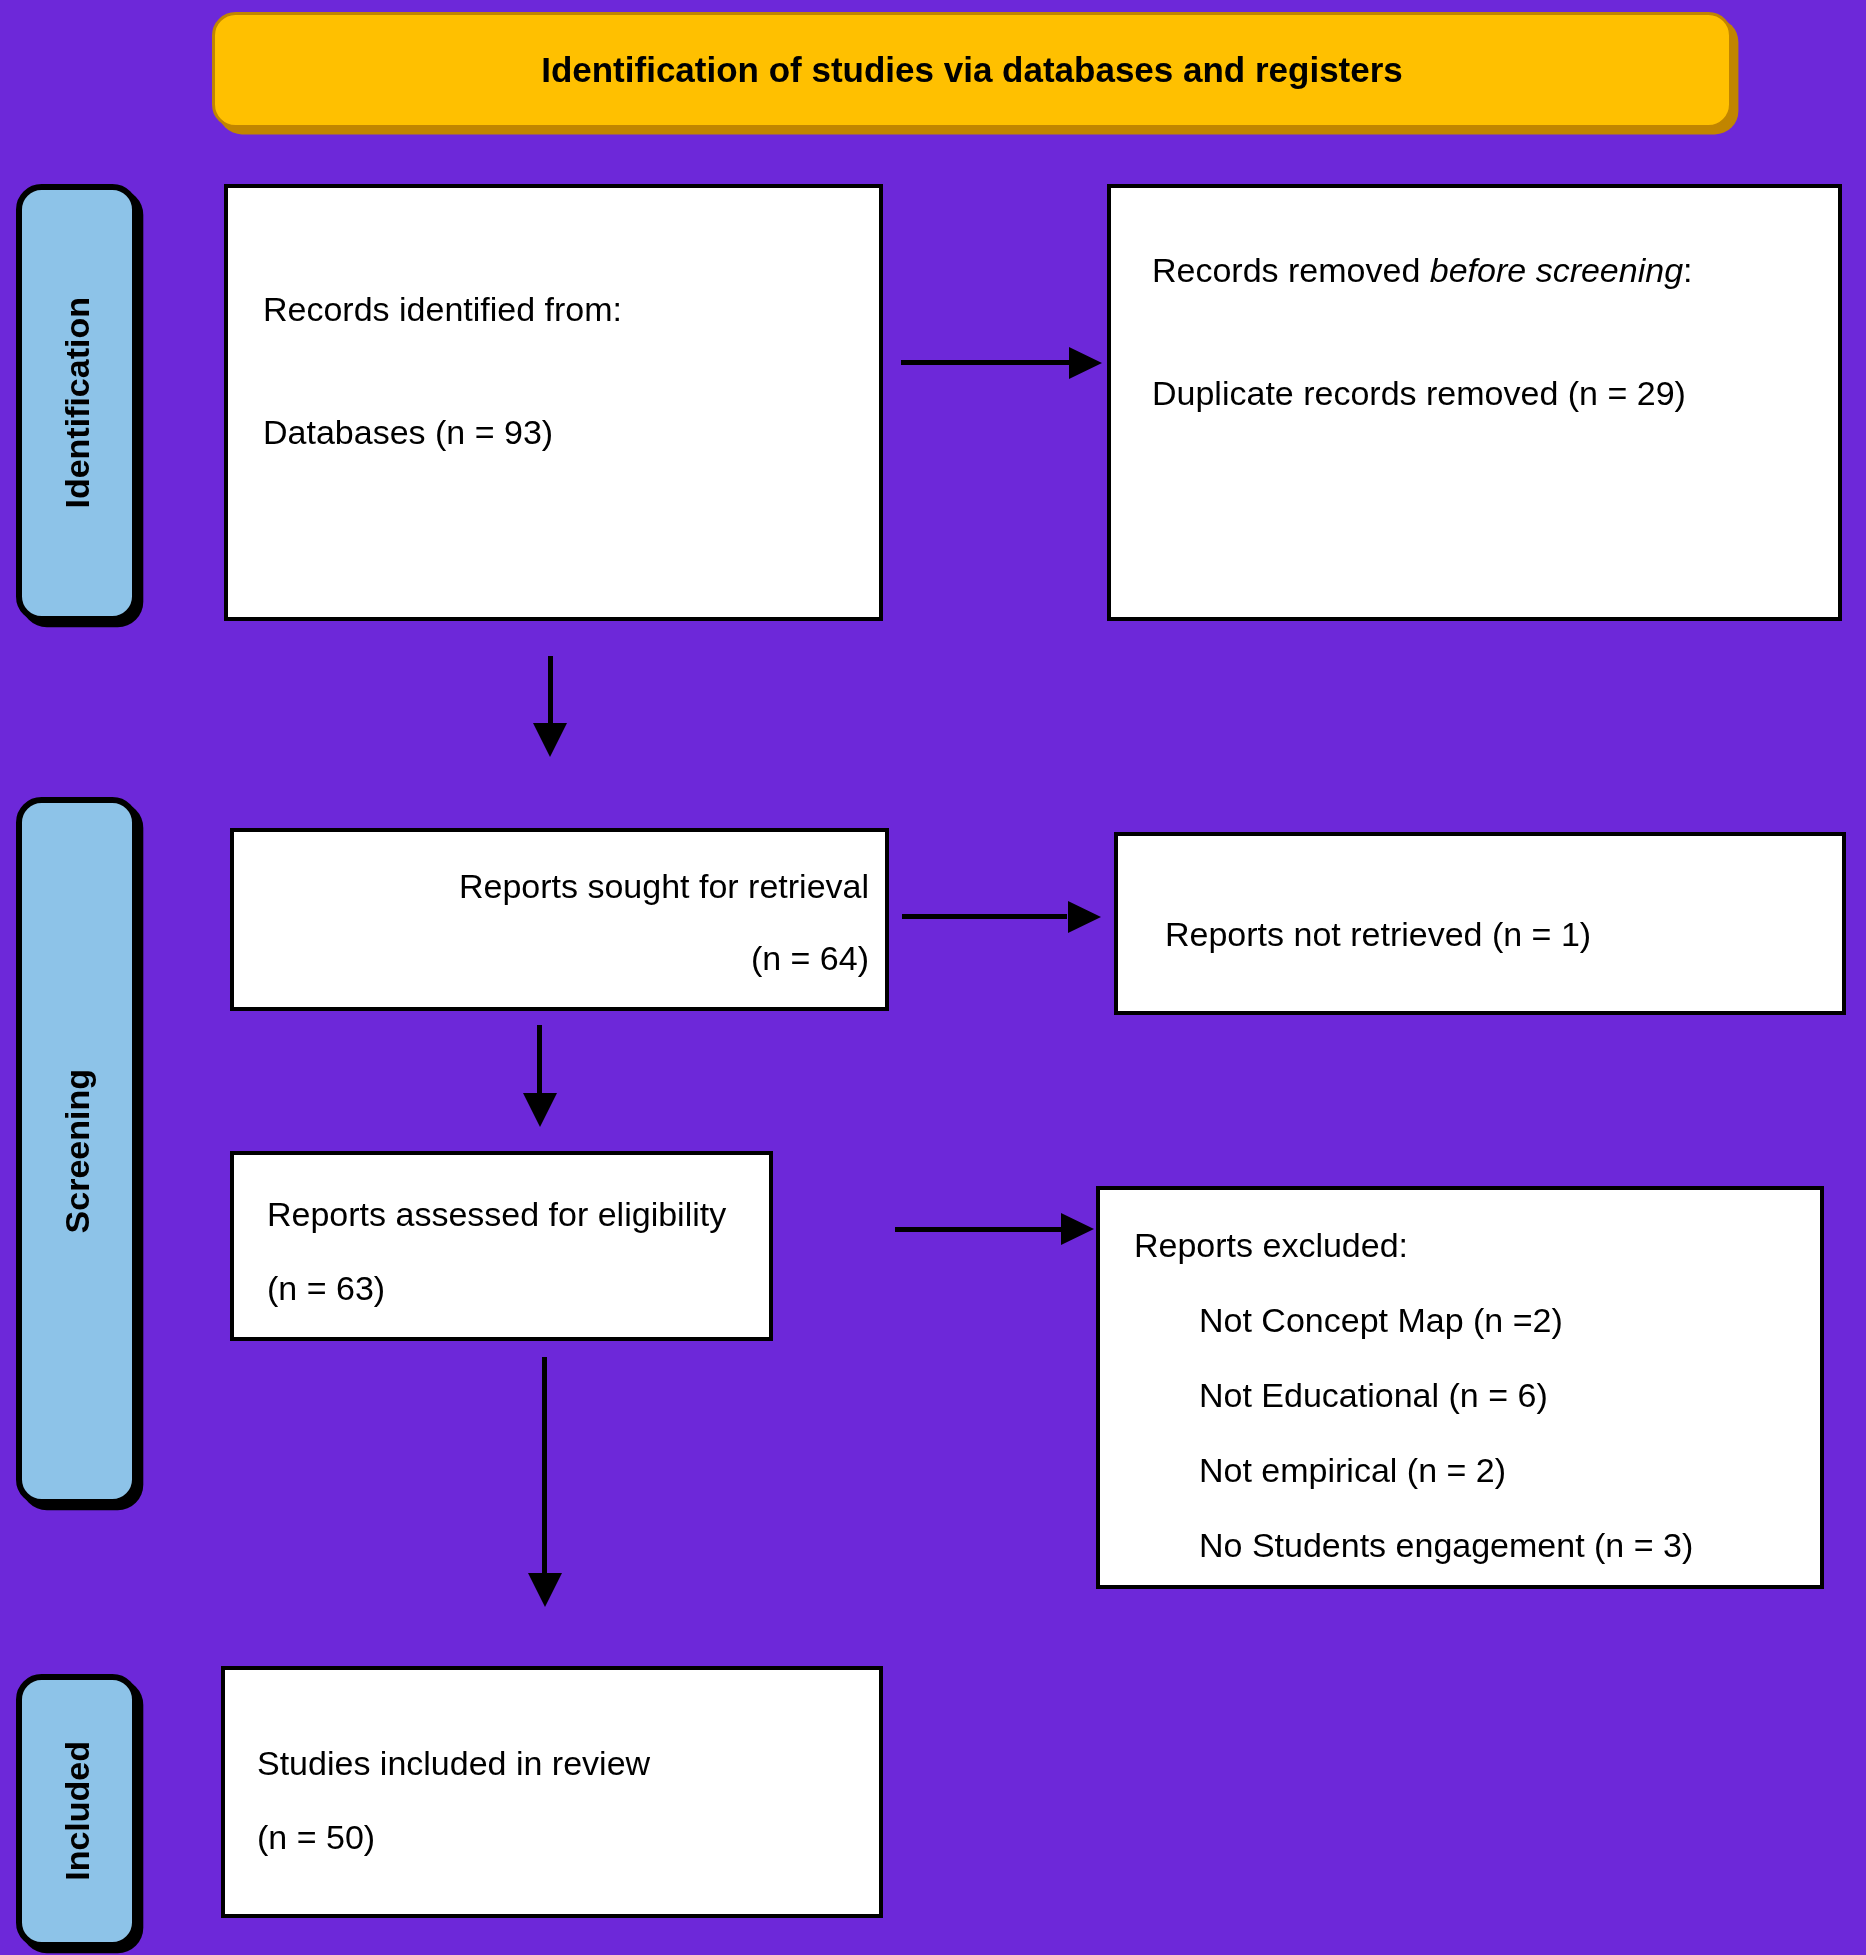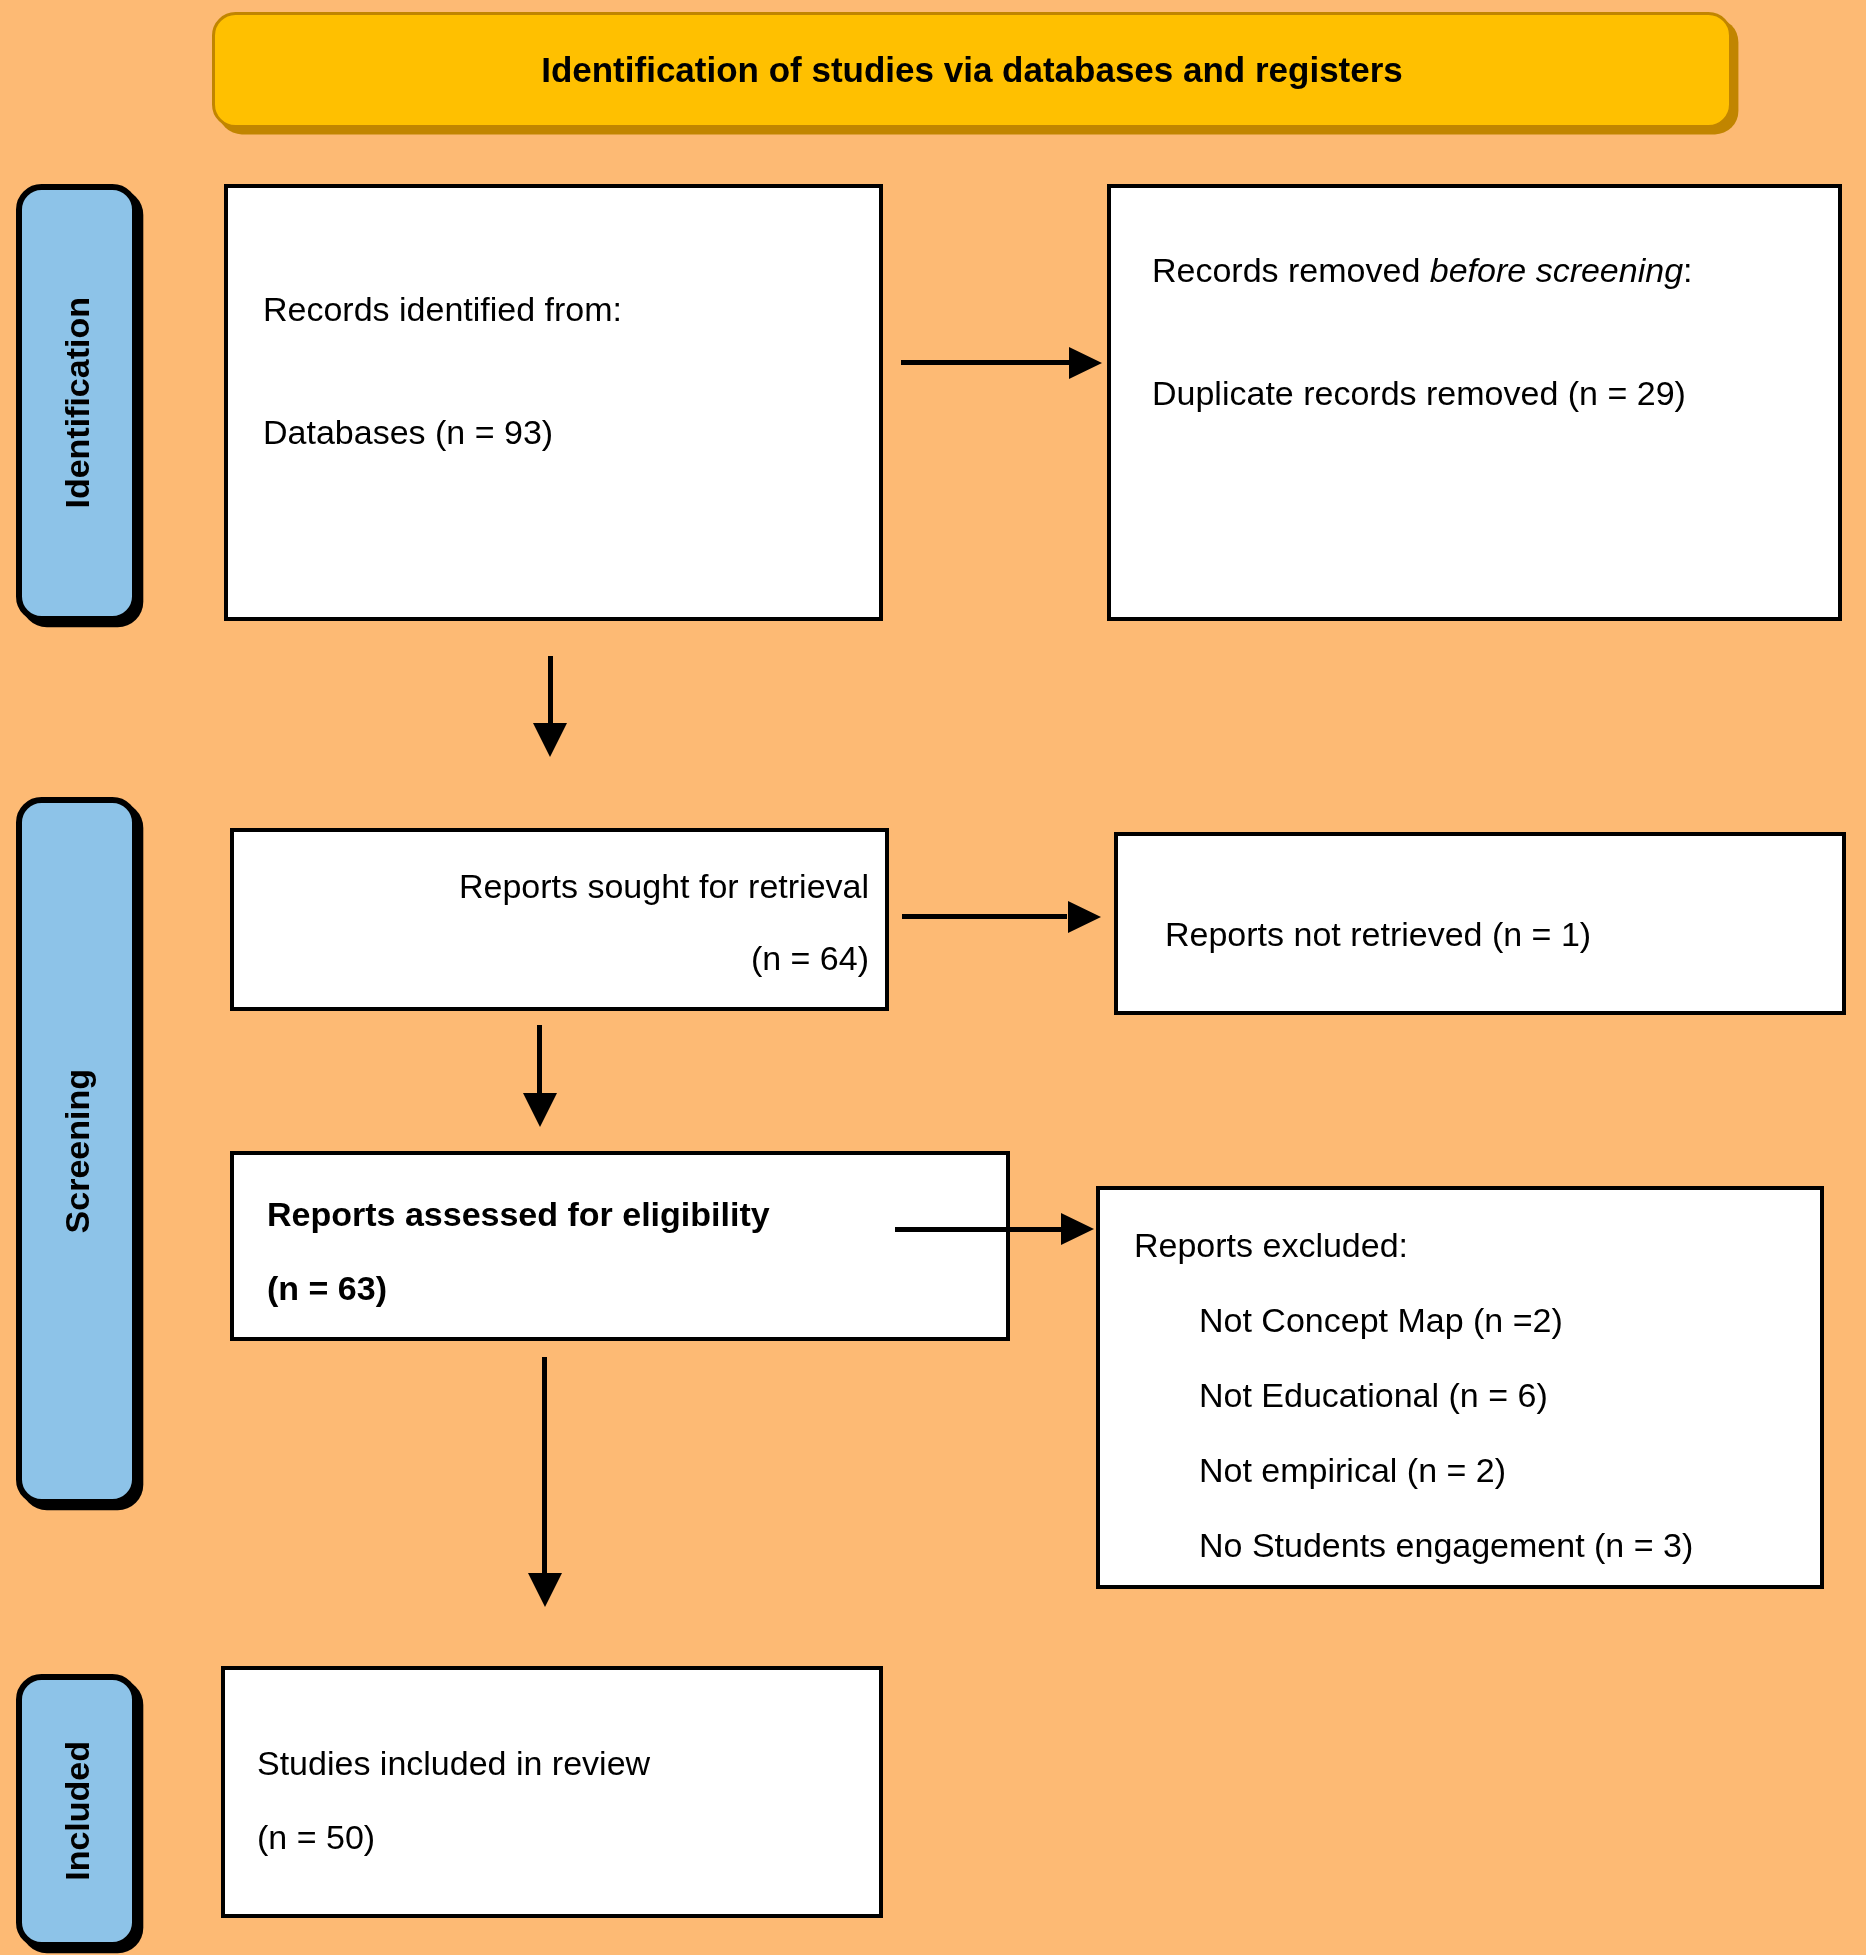--- a/index.html
+++ b/index.html
@@ -6,21 +6,21 @@
     margin: 0;
     padding: 0;
     background: #ffffff;
     font-family: "Liberation Sans", "DejaVu Sans", sans-serif;
     color: #000000;
   }
   .canvas {
     position: relative;
     width: 1867px;
     height: 1955px;
-    background: #fdba74;
+    background: #6d28d9;
     overflow: hidden;
   }
 
   
   .banner {
     position: absolute;
     left: 212px; top: 12.3px;
     width: 1520px; height: 116px;
     background: #FFC000;
     border: 3.2px solid #C18500;
@@ -70,21 +70,21 @@
     line-height: 43px;
     white-space: nowrap;
   }
   .box-records-identified { left: 224px;  top: 184px;  width: 659px; height: 437px; padding: 100px 16px 0 35px; }
   .box-records-identified .line { margin-bottom: 80px; }
   .box-records-removed    { left: 1107px; top: 184px;  width: 735px; height: 437px; padding: 61px 16px 0 41px; }
   .box-records-removed .line { margin-bottom: 80px; }
   .box-reports-sought     { left: 230px;  top: 828px; width: 659px; height: 183px; padding: 33px 16px 0 33px; text-align: right; }
   .box-reports-sought .line { margin-bottom: 29px; }
   .box-reports-not-retrieved { left: 1114px; top: 832px; width: 732px; height: 183px; padding: 77px 16px 0 47px; }
-  .box-reports-assessed   { left: 230px;  top: 1151px; width: 780px; height: 190px; padding: 38px 16px 0 33px; font-weight: bold; }
+  .box-reports-assessed   { left: 230px;  top: 1151px; width: 543px; height: 190px; padding: 38px 16px 0 33px; }
   .box-reports-assessed .line { margin-bottom: 31px; }
   .box-reports-excluded   { left: 1096px; top: 1186px; width: 728px; height: 403px; padding: 34px 10.7px 0 34px; }
   .box-reports-excluded .line { margin-bottom: 32px; }
   .box-reports-excluded .indent { margin-left: 65px; }
   .box-studies-included   { left: 221px;  top: 1666px; width: 662px; height: 252px; padding: 72px 16px 0 32px; }
   .box-studies-included .line { margin-bottom: 31px; }
 
   .italic { font-style: italic; }
 
   

